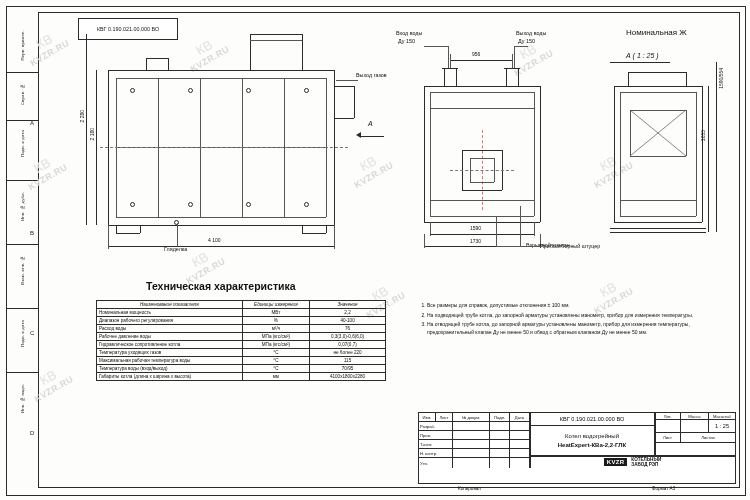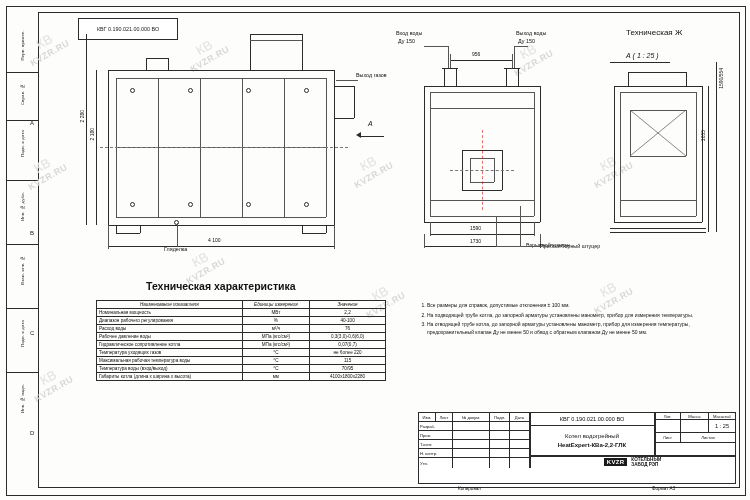--- a/index.html
+++ b/index.html
@@ -333,21 +333,21 @@
     <div class="ln h1 thin" style="left:20px;top:190px;width:76px;"></div>
     <div class="ln h1" style="left:10px;top:218px;width:96px;"></div>
     <div class="ln h1" style="left:10px;top:222px;width:96px;"></div>
 
     <div class="ln v1" style="left:116px;top:52px;height:170px;"></div>
     <div class="ln v1" style="left:108px;top:76px;height:146px;"></div>
     <div class="dimv" style="left:118px;top:58px;">1590/554</div>
     <div class="dimv" style="left:100px;top:120px;">1055</div>
   </div>
 
-  <div class="lbl" style="left:626px;top:28px;font-size:8px;">Техническая Ж</div>
+  <div class="lbl" style="left:626px;top:28px;font-size:8px;">Номинальная Ж</div>
 
   <div class="tech-title" style="left:146px;top:280px;">Техническая характеристика</div>
 
   <table class="tech" style="left:96px;top:300px;width:290px;">
     <thead>
       <tr>
         <th style="width:150px;">Наименование показателя</th>
         <th style="width:66px;">Единицы измерения</th>
         <th style="width:74px;">Значение</th>
       </tr>

